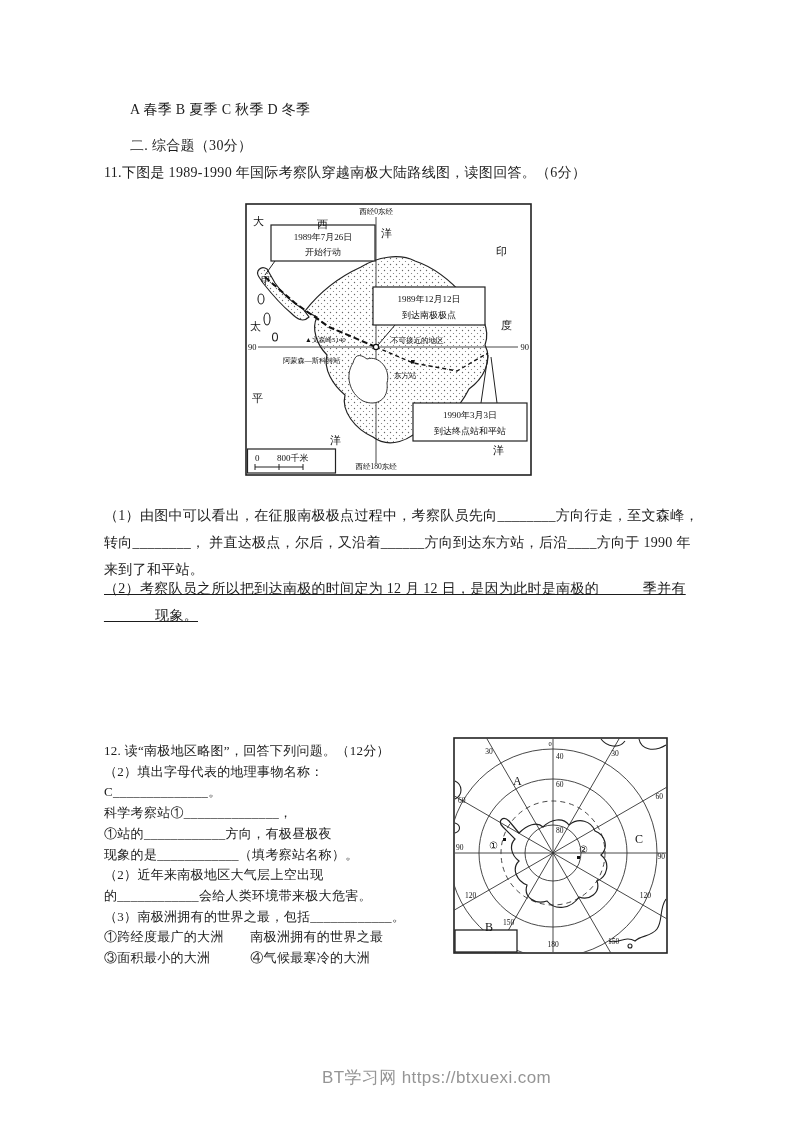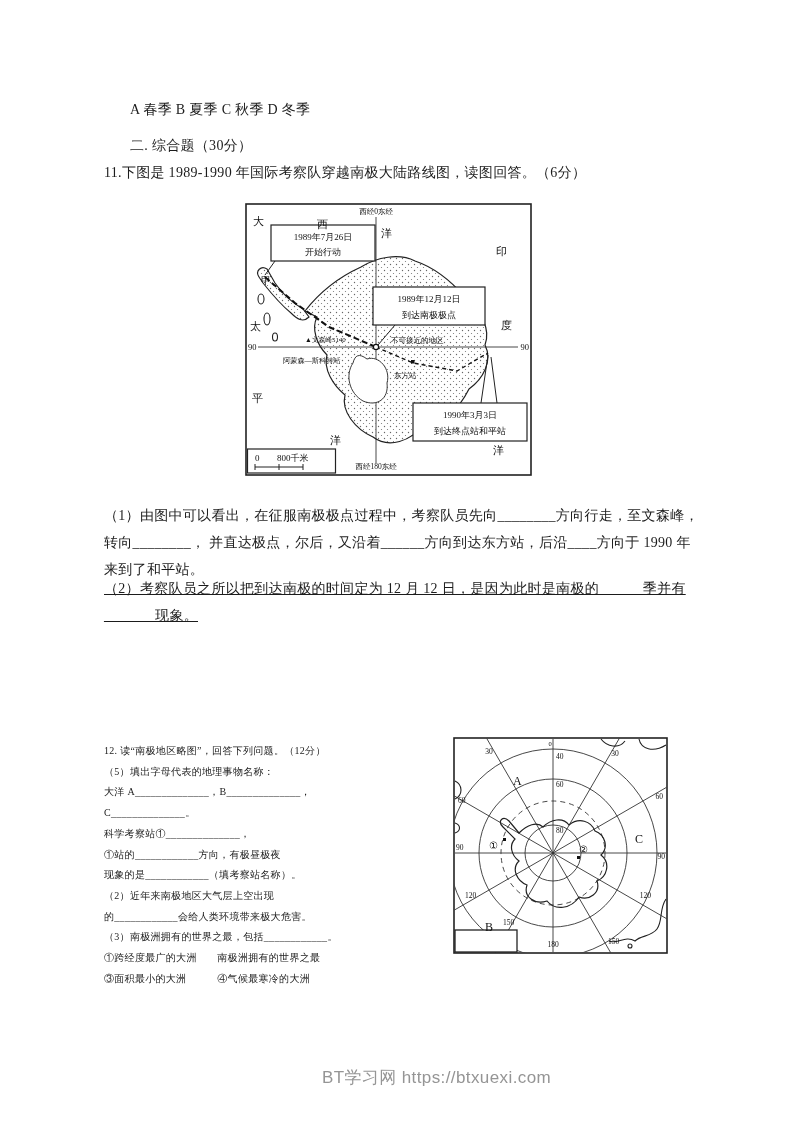--- a/index.html
+++ b/index.html
@@ -10,21 +10,21 @@
   }
   .abs{position:absolute;}
   .doc{font-size:14px;letter-spacing:0.3px;}
   .opt-line{left:130px;top:101px;text-align:center;}
   .section-title{left:130px;top:137px;}
   .q11-intro{left:104px;top:164px;text-align:right;}
   .map1{left:245px;top:203px;width:288px;height:274px;}
   .q11-p1{left:104px;top:502px;width:600px;line-height:27px;}
   .q11-p2{left:104px;top:575px;width:600px;line-height:27px;text-decoration:underline;}
   .q12-block{left:104px;top:741px;width:350px;}
-  .q12-line{line-height:20.7px;font-size:10px;letter-spacing:0.3px;white-space:nowrap;}
+  .q12-line{line-height:20.7px;font-size:13px;letter-spacing:0.3px;white-space:nowrap;}
   .map2{left:453px;top:737px;width:177px;height:217px;}
   .footer{left:0;top:1066px;width:793px;text-align:center;
     font-family:"Liberation Sans","DejaVu Sans",sans-serif;
     font-size:17px;color:#959595;letter-spacing:0.4px;padding-left:40px;}
   svg{display:block;}
   svg text{font-family:"Liberation Serif","DejaVu Serif",serif;fill:#111;}
   .ann-box{fill:#ffffff;stroke:#222;stroke-width:1.2;}
   .coast{fill:none;stroke:#222;stroke-width:1.1;}
   .grid{stroke:#333;stroke-width:0.9;fill:none;}
 </style>
@@ -110,22 +110,21 @@
       <text x="32" y="258" font-size="9">800千米</text>
       <path d="M10,264 h48 M10,261 v6 M34,261 v6 M58,261 v6" stroke="#222" stroke-width="1" fill="none"></path>
     </svg>
   </div>
 
   <div class="abs doc q11-p1">（1）由图中可以看出，在征服南极极点过程中，考察队员先向________方向行走，至文森峰，转向________， 并直达极点，尔后，又沿着______方向到达东方站，后沿____方向于 1990 年来到了和平站。</div>
   <div class="abs doc q11-p2">（2）考察队员之所以把到达南极的时间定为 12 月 12 日，是因为此时是南极的______季并有_______现象。</div>
 
   <div class="abs q12-block">
     <div class="q12-line">12. 读“南极地区略图”，回答下列问题。（12分）</div>
-    <div class="q12-line">（5）填出字母代表的地理事物名称：</div>
-    <div class="q12-line">大洋 A______________，B______________，</div>
+    <div class="q12-line">（2）填出字母代表的地理事物名称：</div>
     <div class="q12-line">C______________。</div>
     <div class="q12-line">科学考察站①______________，</div>
     <div class="q12-line">①站的____________方向，有极昼极夜</div>
     <div class="q12-line">现象的是____________（填考察站名称）。</div>
     <div class="q12-line">（2）近年来南极地区大气层上空出现</div>
     <div class="q12-line">的____________会给人类环境带来极大危害。</div>
     <div class="q12-line">（3）南极洲拥有的世界之最，包括____________。</div>
     <div class="q12-line">①跨经度最广的大洲　　南极洲拥有的世界之最</div>
     <div class="q12-line">③面积最小的大洲　　　④气候最寒冷的大洲</div>
   </div>

